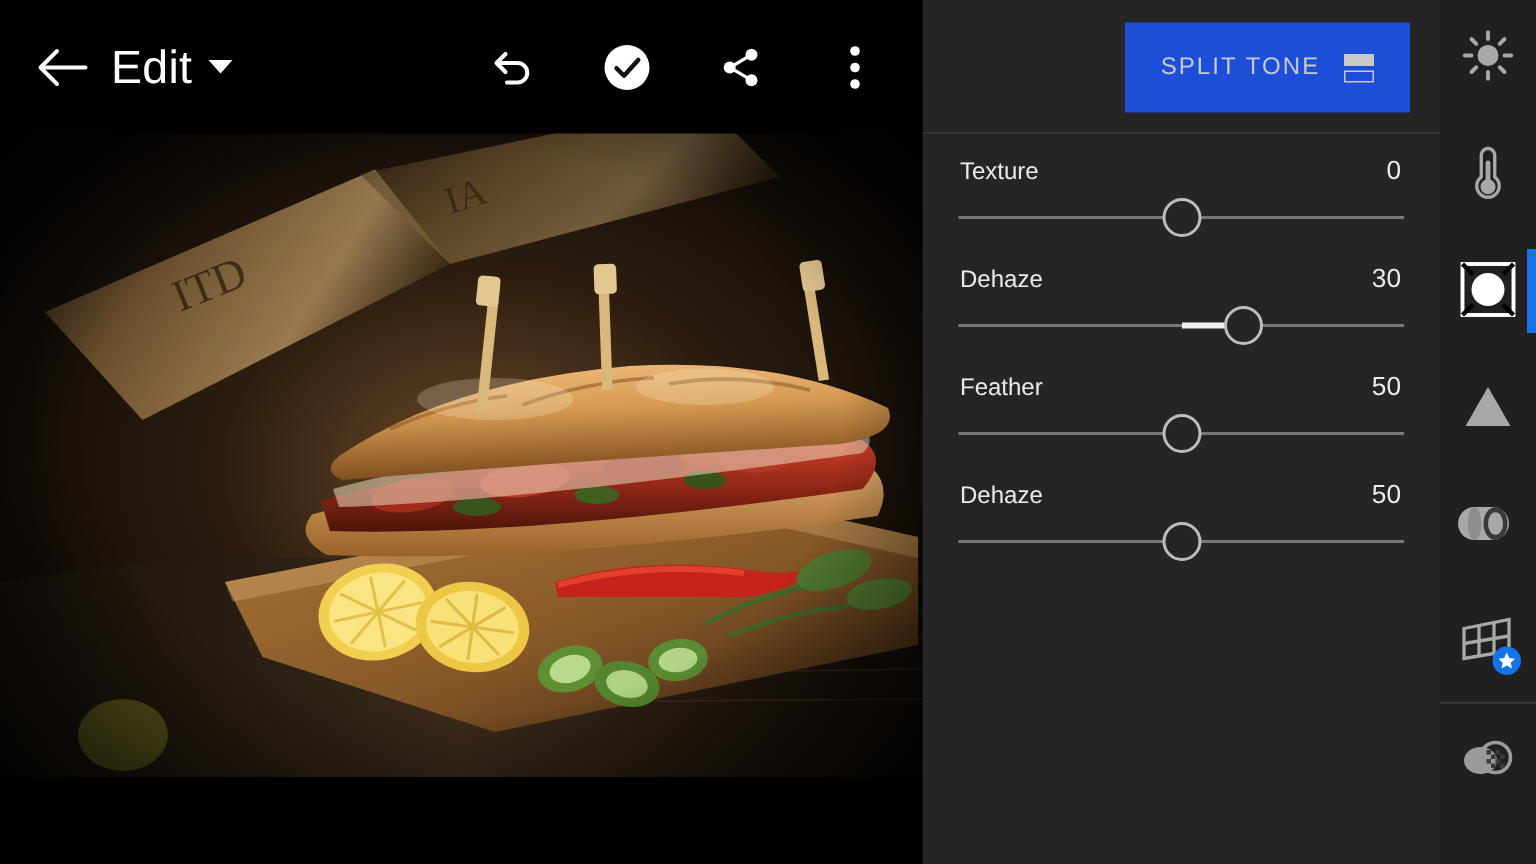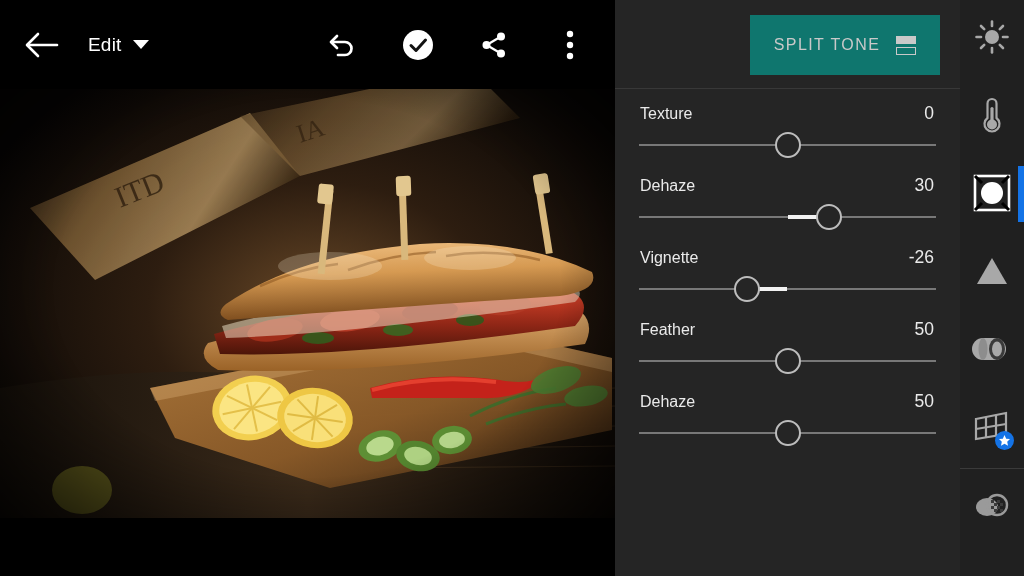--- a/index.html
+++ b/index.html
@@ -17,21 +17,21 @@
     width: 615px; height: 576px;
     background: #000; overflow: hidden;
   }
   #topbar {
     position: absolute; left: 0; top: 0; width: 615px; height: 89px;
     background: #000; z-index: 6;
     display: flex; align-items: center;
   }
   #back-arrow { margin-left: 22px; width: 40px; height: 40px; display:flex; align-items:center; justify-content:center; }
   #edit-title {
-    color: #fff; font-size: 19px; margin-left: 26px; letter-spacing: .2px;
+    color: #fff; font-size: 31px; margin-left: 12px; letter-spacing: .2px;
   }
   #edit-caret { margin-left: 11px; width: 0; height: 0;
     border-left: 8px solid transparent; border-right: 8px solid transparent;
     border-top: 9px solid #fff; }
   .tb-spacer { flex: 1; }
   .tb-icon { width: 46px; height: 46px; display:flex; align-items:center; justify-content:center; }
   #tb-undo { margin-right: 30px; }
   #tb-check { margin-right: 30px; }
   #tb-share { margin-right: 30px; }
   #tb-more { margin-right: 22px; }
@@ -52,21 +52,21 @@
     position: absolute; left: 615px; top: 0; width: 345px; height: 576px;
     background: #252525;
   }
   #panel-header {
     height: 89px; position: relative;
     border-bottom: 1px solid #383838;
   }
   #split-tone-btn {
     position: absolute; right: 20px; top: 15px;
     width: 190px; height: 60px;
-    background: #0f766e;
+    background: #1d4ed8;
     display: flex; align-items: center; justify-content: center;
     gap: 16px;
   }
   #split-tone-label {
     color: #c9c9c9; font-size: 16px; letter-spacing: 1.4px;
   }
   #split-tone-icon { display:flex; flex-direction: column; gap: 3px; }
   #split-tone-icon .bar-top { width: 20px; height: 8px; background: #c9c9c9; }
   #split-tone-icon .bar-bot { width: 20px; height: 8px; border: 1.5px solid #c9c9c9; }
 
@@ -343,31 +343,20 @@
         </div>
         <div class="slider-row">
           <div class="slider-head">
             <span class="slider-label">Dehaze</span>
             <span class="slider-value">30</span>
           </div>
           <div class="slider-track-wrap">
             <div class="track"></div>
             <div class="fill" style="left: 50%; width: 14%;"></div>
             <div class="knob" style="left: 64%;"></div>
-          </div>
-        </div>
-        <div class="slider-row">
-          <div class="slider-head">
-            <span class="slider-label">Vignette</span>
-            <span class="slider-value">-26</span>
-          </div>
-          <div class="slider-track-wrap">
-            <div class="track"></div>
-            <div class="fill" style="left: 36.5%; width: 13.5%;"></div>
-            <div class="knob" style="left: 36.5%;"></div>
           </div>
         </div>
         <div class="slider-row">
           <div class="slider-head">
             <span class="slider-label">Feather</span>
             <span class="slider-value">50</span>
           </div>
           <div class="slider-track-wrap">
             <div class="track"></div>
             <div class="fill" style="left: 50%; width: 0%;"></div>

